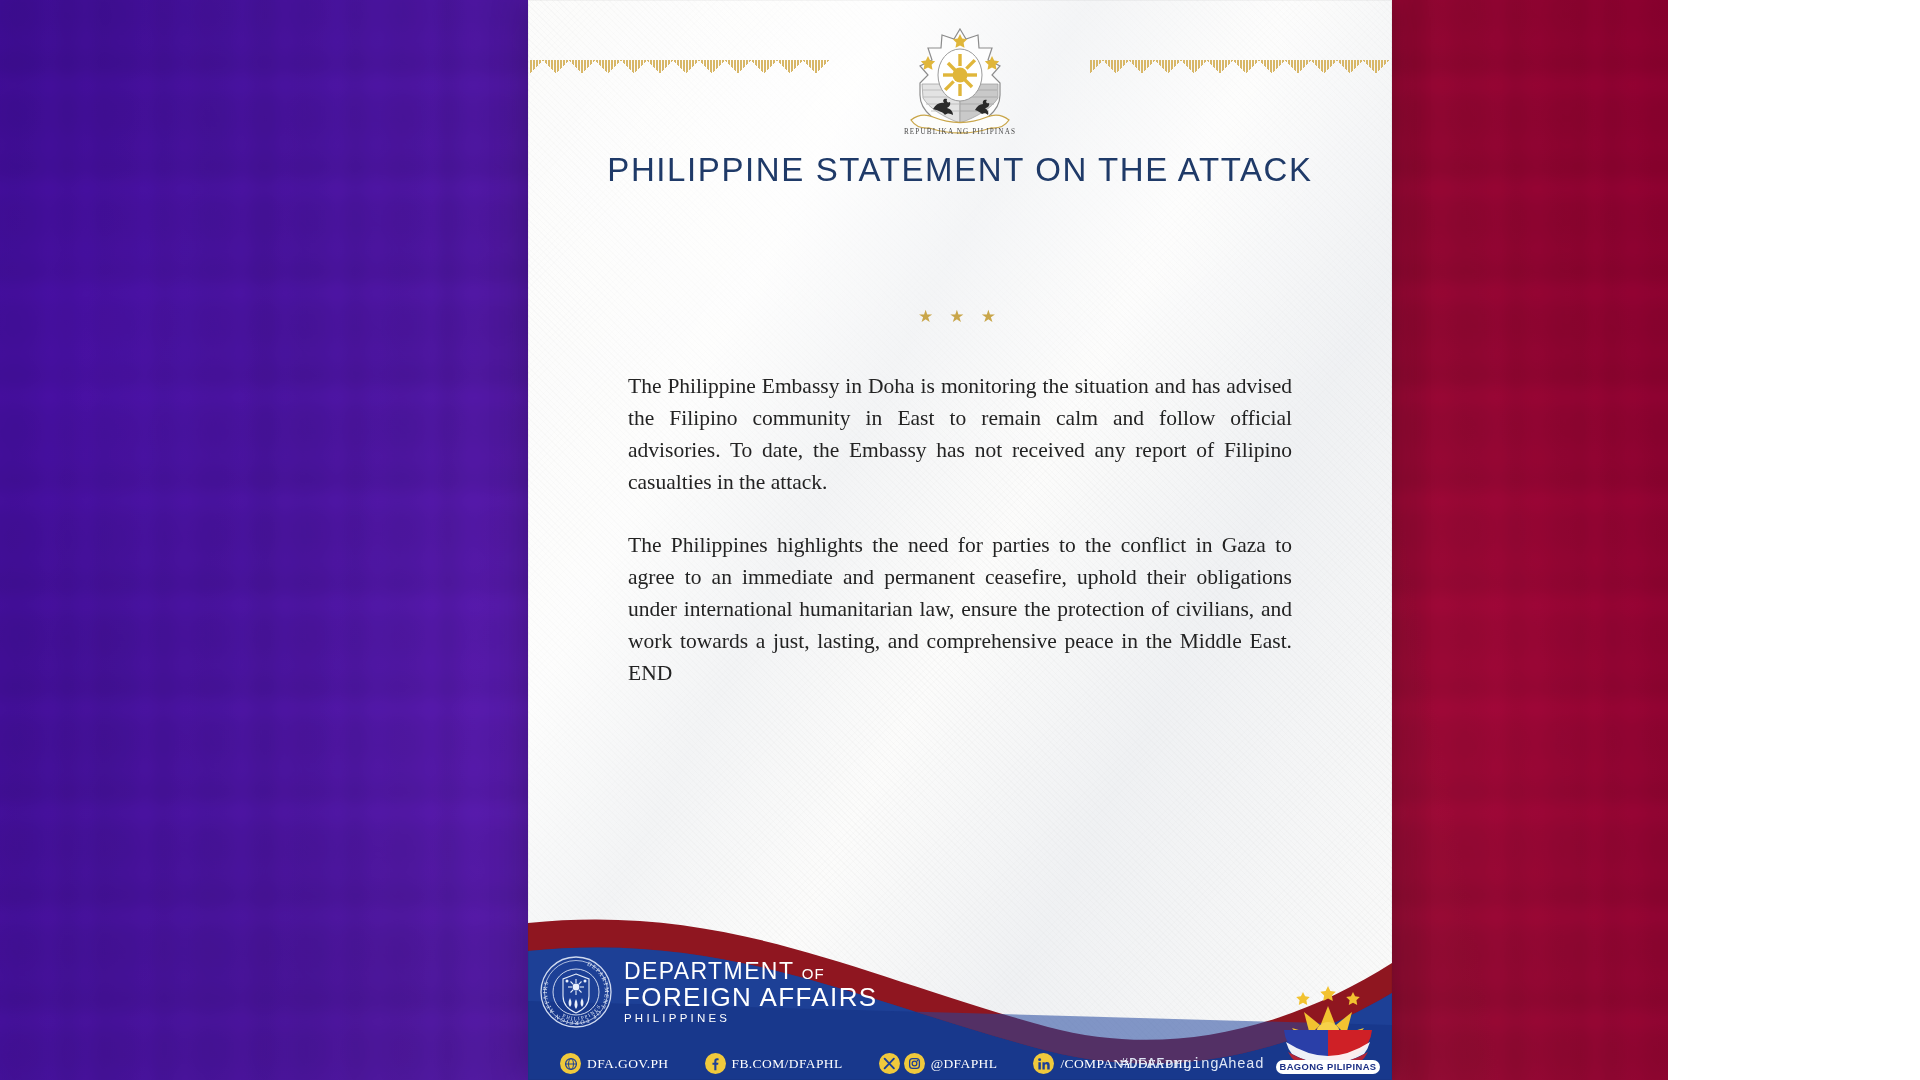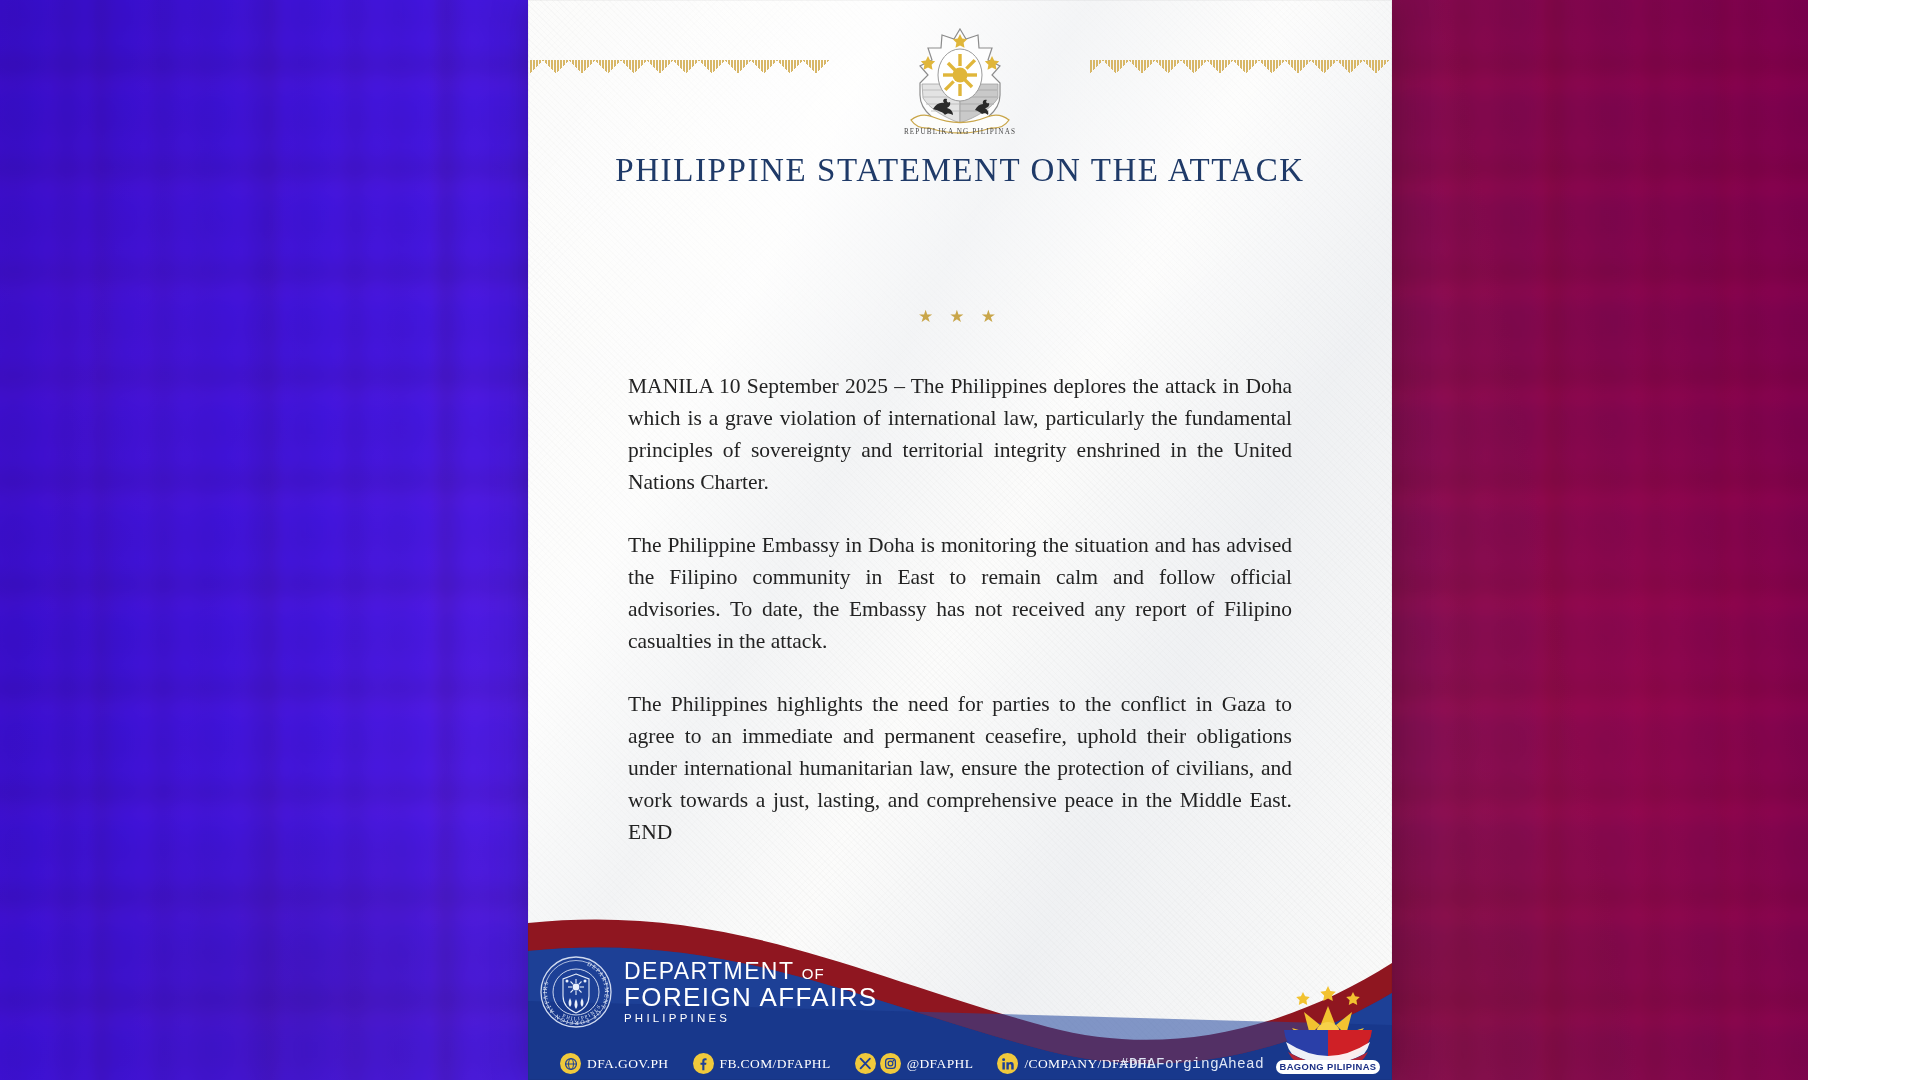--- a/index.html
+++ b/index.html
@@ -7,23 +7,23 @@
   html, body {
     width: 1920px;
     height: 1080px;
     overflow: hidden;
     font-family: "Liberation Serif", "DejaVu Serif", serif;
   }
 
   
   #stage {
     position: relative;
-    width: 1808px;
+    width: 1668px;
     height: 1080px;
-    background: #1d4ed8;
+    background: #404040;
   }
 
   .bg-half {
     position: absolute;
     top: 0;
     height: 1080px;
     overflow: hidden;
   }
   .bg-left  { left: 0;    width: 700px; }
   .bg-right { right: 0;   width: 700px; }
@@ -167,21 +167,21 @@
   }
 
   
   #title {
     position: absolute;
     top: 150px;
     left: 60px;
     right: 60px;
     text-align: center;
     color: #1f3a68;
-    font-family: Liberation Serif, serif;
+    font-family: Liberation Sans, sans-serif;
     font-size: 33px;
     letter-spacing: 1.6px;
     line-height: 1.22;
     font-weight: 400;
     text-transform: uppercase;
   }
   #title .ln { display: block; }
 
   #stars {
     position: absolute;
@@ -242,21 +242,21 @@
   #dfa-wordmark .l1 { font-size: 23px; letter-spacing: 1.4px; }
   #dfa-wordmark .l1 .of { font-size: 15px; letter-spacing: 1px; margin-top: 8px; }
   #dfa-wordmark .l2 { font-size: 26px; letter-spacing: 1.4px; text-align: right; }
   #dfa-wordmark .l3 { font-size: 11.5px; letter-spacing: 3.2px; margin-top: 3px; }
 
   #socials {
     position: absolute;
     left: 12px;
     bottom: 6px;
     display: flex;
-    gap: 4px;
+    gap: 16px;
     font-family: "Liberation Serif", "DejaVu Serif", serif;
     padding-left: 20px;
   }
   .social {
     display: flex;
     align-items: center;
     margin-right: 20px;
   }
   .sbadge {
     width: 21px; height: 21px;
@@ -380,21 +380,20 @@
       </svg>
     </div>
 
     <div id="title">
       <span class="ln">PHILIPPINE STATEMENT ON THE ATTACK</span>
     </div>
 
     <div id="stars">★ ★ ★</div>
 
     <div id="body-copy">
-      <p>MANILA 10 September 2025 – The Philippines deplores the attack in Doha which is a grave violation of international law, particularly the fundamental principles of sovereignty and territorial integrity enshrined in the United Nations Charter.</p>
       <p>The Philippine Embassy in Doha is monitoring the situation and has advised the Filipino community in East to remain calm and follow official advisories. To date, the Embassy has not received any report of Filipino casualties in the attack.</p>
       <p>The Philippines highlights the need for parties to the conflict in Gaza to agree to an immediate and permanent ceasefire, uphold their obligations under international humanitarian law, ensure the protection of civilians, and work towards a just, lasting, and comprehensive peace in the Middle East. END</p>
     </div>
 
     <div id="footer">
       <svg class="wave" viewBox="0 0 864 175" preserveAspectRatio="none">
 
         <path d="M0 18 C200 -2 330 70 520 122 C640 154 760 124 864 58 L864 175 L0 175 Z" fill="#8f1620"></path>
 
         <path d="M0 46 C200 26 330 96 520 146 C640 176 760 150 864 88 L864 175 L0 175 Z" fill="#18388c"></path>

